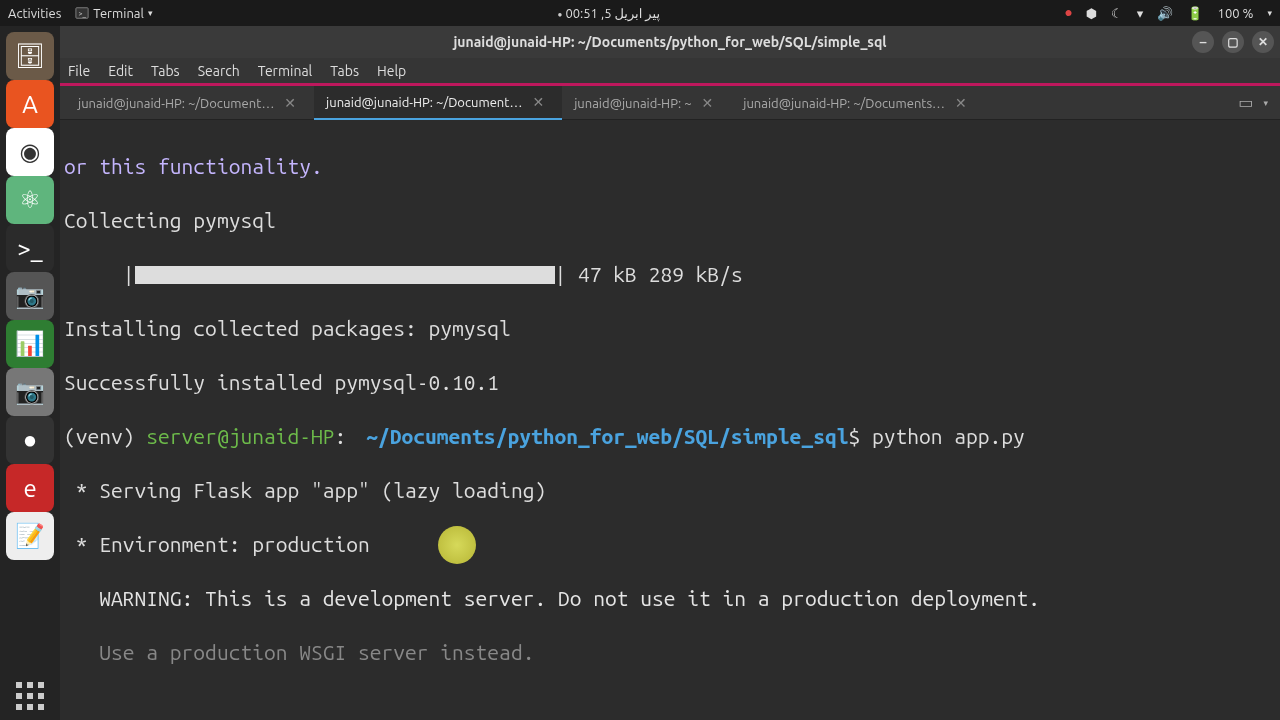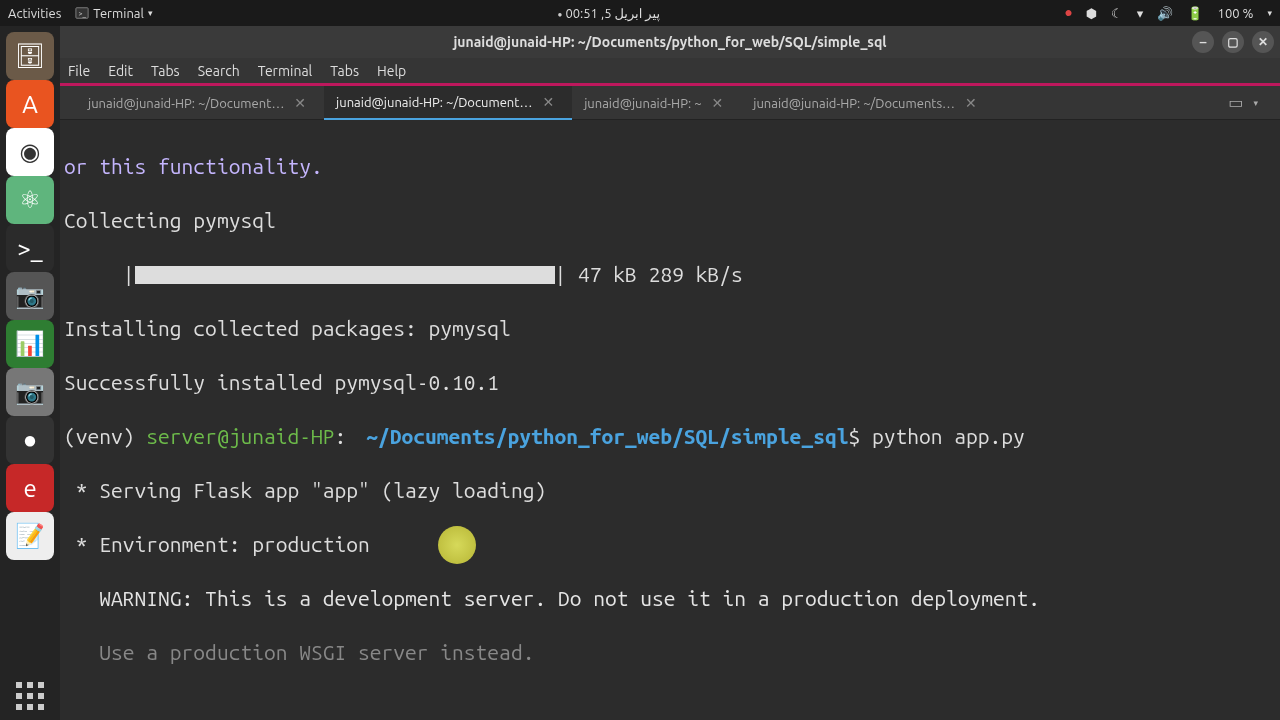--- a/index.html
+++ b/index.html
@@ -89,21 +89,21 @@
     gap: 18px;
     font-size: 14px;
     border-bottom: 3px solid #be185d;
   }
   .menubar span { cursor:pointer; }
 
   .tabbar {
     height: 34px;
     background: #353535;
     display:flex; align-items:center;
-    padding: 0 16px;
+    padding: 0 6px;
     gap:0;
     border-bottom: 1px solid #222;
   }
   .tab {
     height: 34px;
     padding: 0 18px 0 12px;
     color:#aaa;
     font-size:13px;
     display:flex; align-items:center; gap:10px;
     position:relative;

